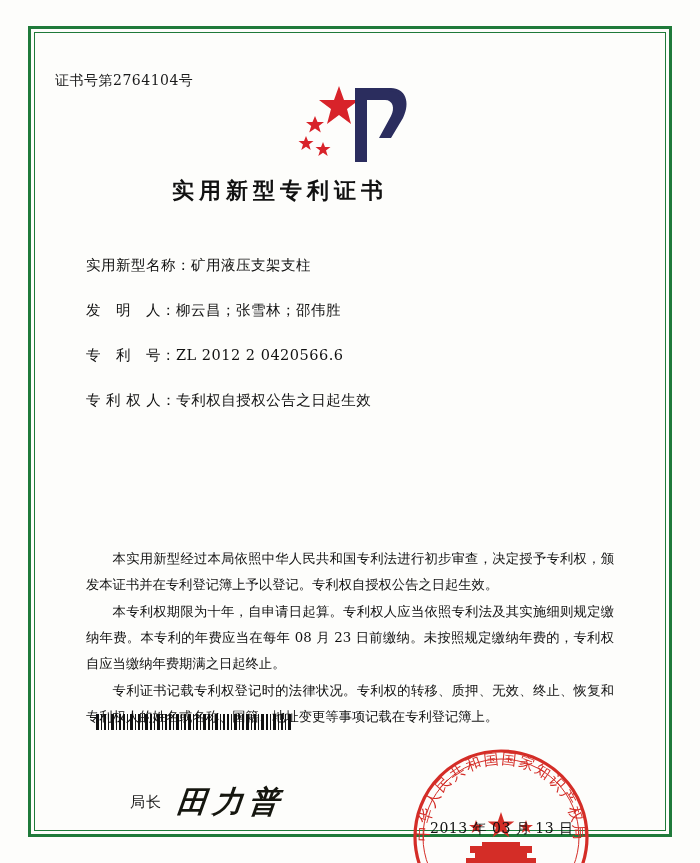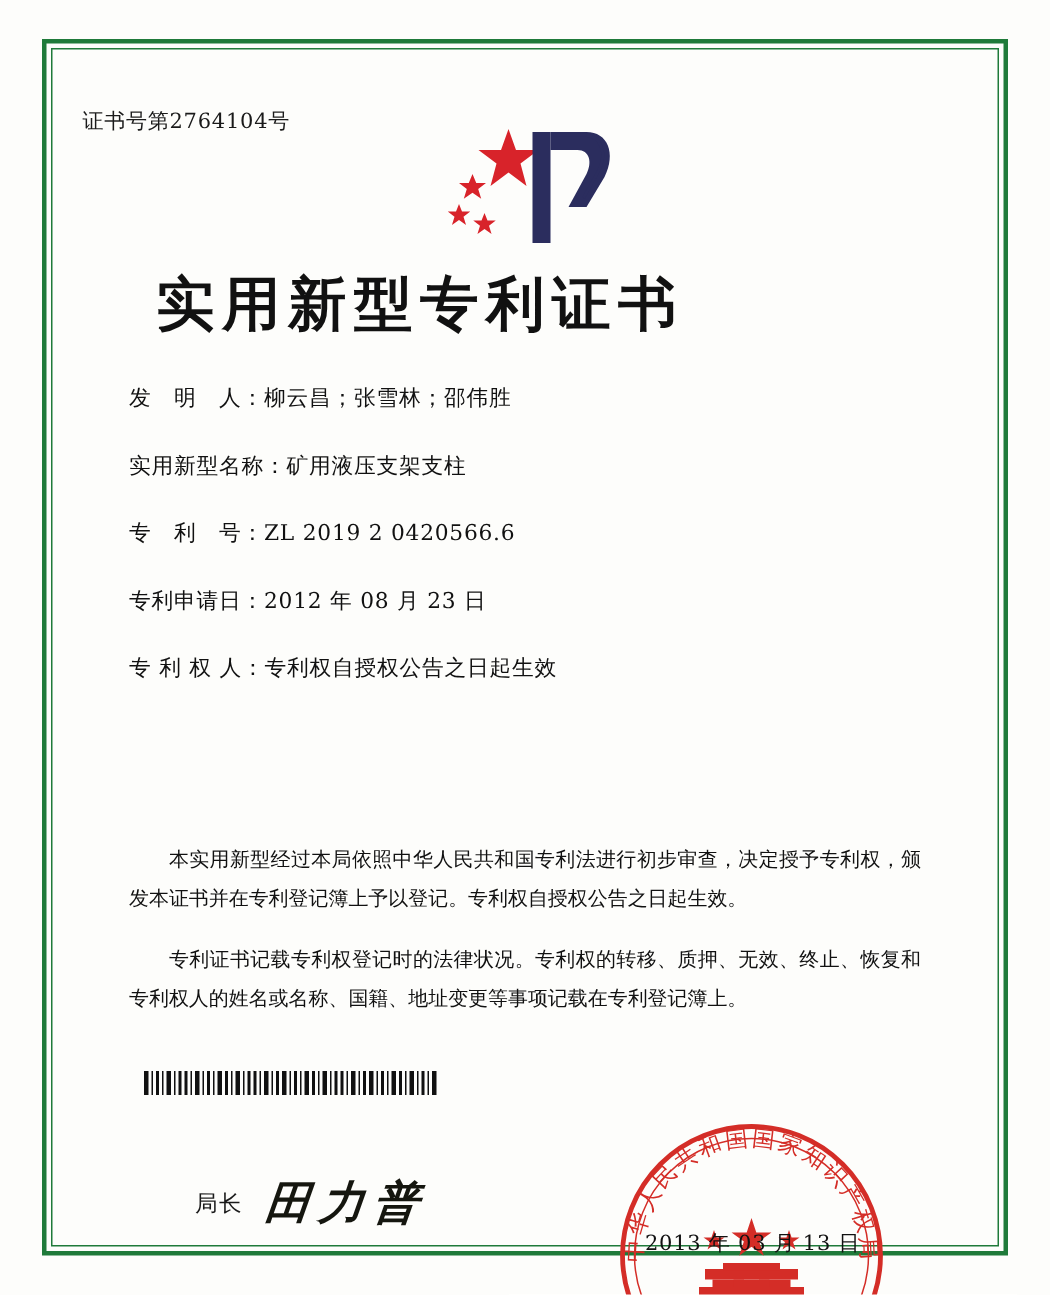--- a/index.html
+++ b/index.html
@@ -59,21 +59,21 @@
     position: absolute;
     left: 522px; top: 54px;
     width: 96px; height: 62px;
   }
 
   .title {
     position: absolute;
     left: 0; top: 176px;
     width: 560px;
     text-align: center;
-    font-size: 39px;
+    font-size: 22px;
     font-weight: bold;
     letter-spacing: 5px;
     font-family: "DejaVu Serif", serif;
     color: #111;
   }
 
   .fields {
     position: absolute;
     left: 86px; top: 256px;
     width: 540px;
@@ -91,21 +91,21 @@
   .body-text {
     position: absolute;
     left: 86px; top: 546px;
     width: 528px;
     font-size: 13.3px;
     line-height: 1.95;
     text-align: justify;
     font-family: "DejaVu Serif", serif;
     color: #111;
   }
-  .body-text p { margin: 15px 0 1px 0; text-indent: 2em; }
+  .body-text p { margin: 0 0 1px 0; text-indent: 2em; }
 
   
   .barcode {
     position: absolute;
     left: 96px; top: 714px;
     width: 196px; height: 16px;
   }
   .barcode svg { display: block; }
 
   
@@ -169,38 +169,36 @@
       <path d="M74 8 L98 8 C112 8 118 22 110 38 L98 58 L86 58 L98 36 C102 28 100 20 92 20 L74 20 Z" fill="#2b2d5e"></path>
       <path d="M76 10 L96 10 C108 10 112 22 106 34 L96 52" fill="none" stroke="#2b2d5e" stroke-width="2"></path>
     </svg>
   </div>
 
 
   <div class="title">实用新型专利证书</div>
 
   <div class="fields">
     <div class="field">
+      <span class="lbl">实用新型名称：</span><span class="val">矿用液压支架支柱</span>
+    </div>
+    <div class="field">
       <span class="lbl">发　明　人：</span><span class="val">柳云昌；张雪林；邵伟胜</span>
     </div>
     <div class="field">
-      <span class="lbl">实用新型名称：</span><span class="val">矿用液压支架支柱</span>
-    </div>
-    <div class="field">
-      <span class="lbl">专　利　号：</span><span class="val">ZL 2019 2 0420566.6</span>
-    </div>
-    <div class="field">
-      <span class="lbl">专利申请日：</span><span class="val">2012 年 08 月 23 日</span>
+      <span class="lbl">专　利　号：</span><span class="val">ZL 2012 2 0420566.6</span>
     </div>
     <div class="field">
       <span class="lbl">专 利 权 人：</span><span class="val">专利权自授权公告之日起生效</span>
     </div>
   </div>
 
   <div class="body-text">
     <p>本实用新型经过本局依照中华人民共和国专利法进行初步审查，决定授予专利权，颁发本证书并在专利登记簿上予以登记。专利权自授权公告之日起生效。</p>
+    <p>本专利权期限为十年，自申请日起算。专利权人应当依照专利法及其实施细则规定缴纳年费。本专利的年费应当在每年 08 月 23 日前缴纳。未按照规定缴纳年费的，专利权自应当缴纳年费期满之日起终止。</p>
     <p>专利证书记载专利权登记时的法律状况。专利权的转移、质押、无效、终止、恢复和专利权人的姓名或名称、国籍、地址变更等事项记载在专利登记簿上。</p>
   </div>
 
   <div class="barcode">
     <svg width="196" height="16" viewBox="0 0 196 16">
       <g fill="#111">
         <rect x="0" y="0" width="3" height="16"></rect>
           <rect x="5" y="0" width="1" height="16"></rect>
         <rect x="8" y="0" width="2" height="16"></rect>
           <rect x="12" y="0" width="1" height="16"></rect>

